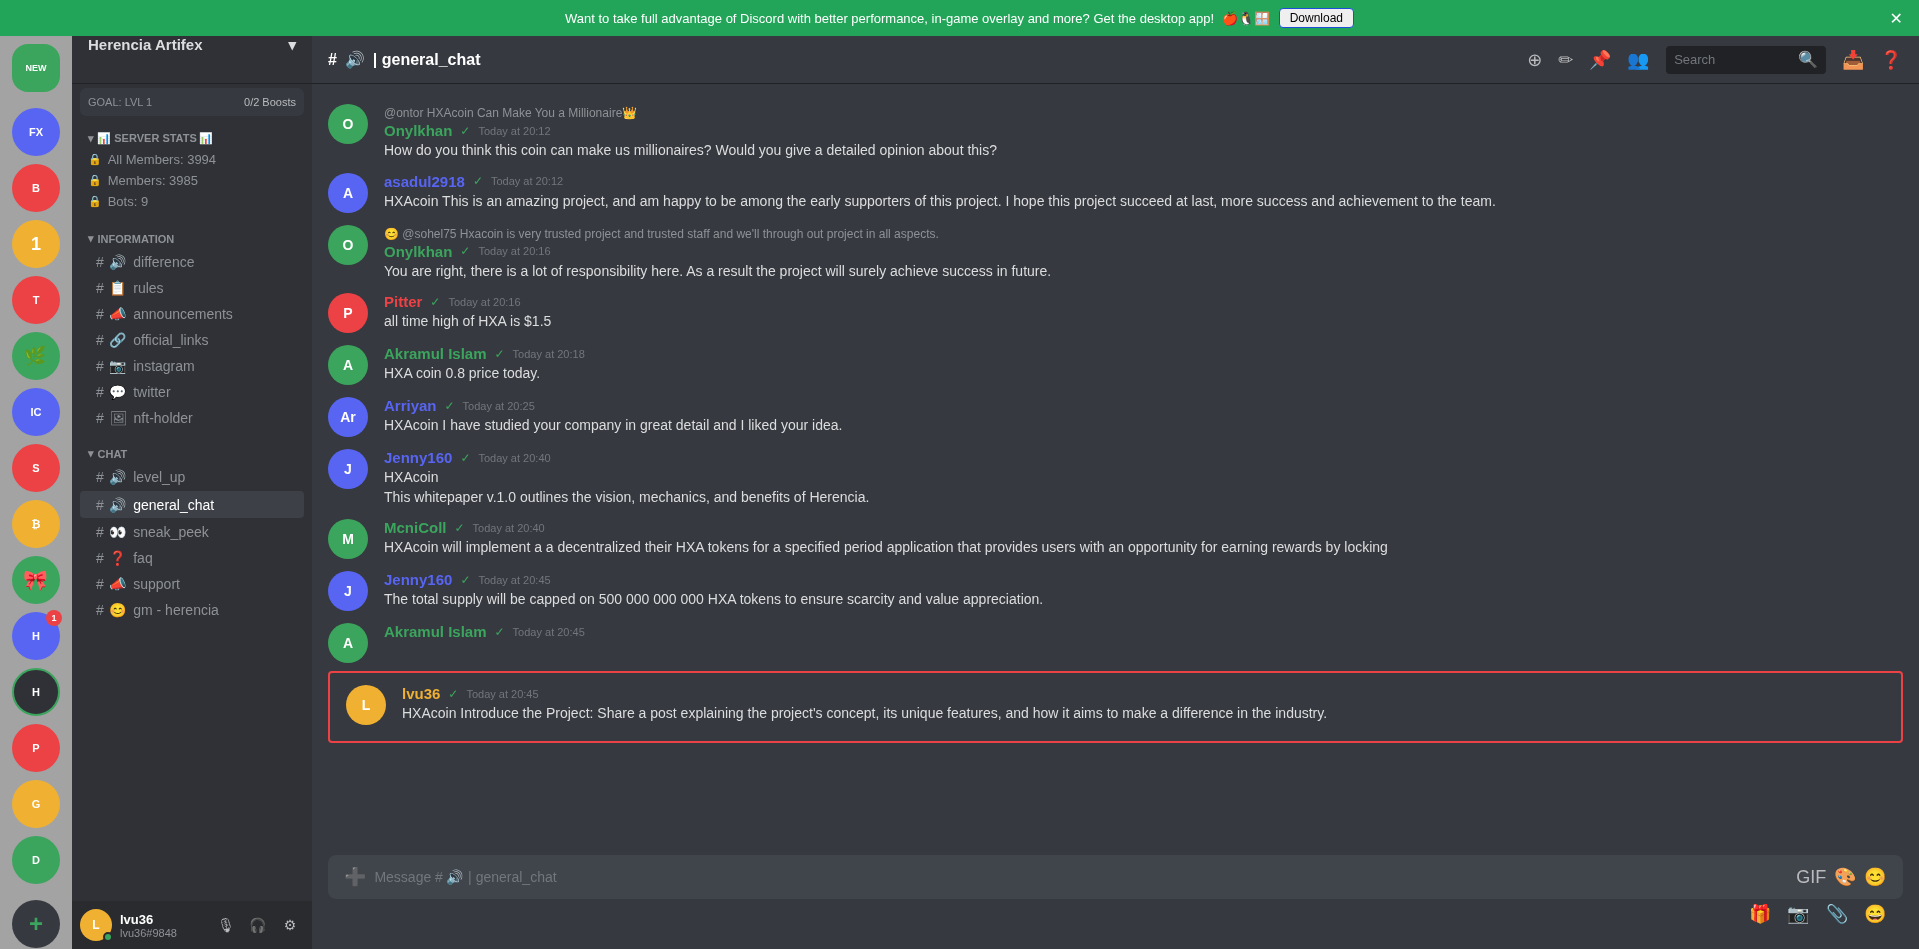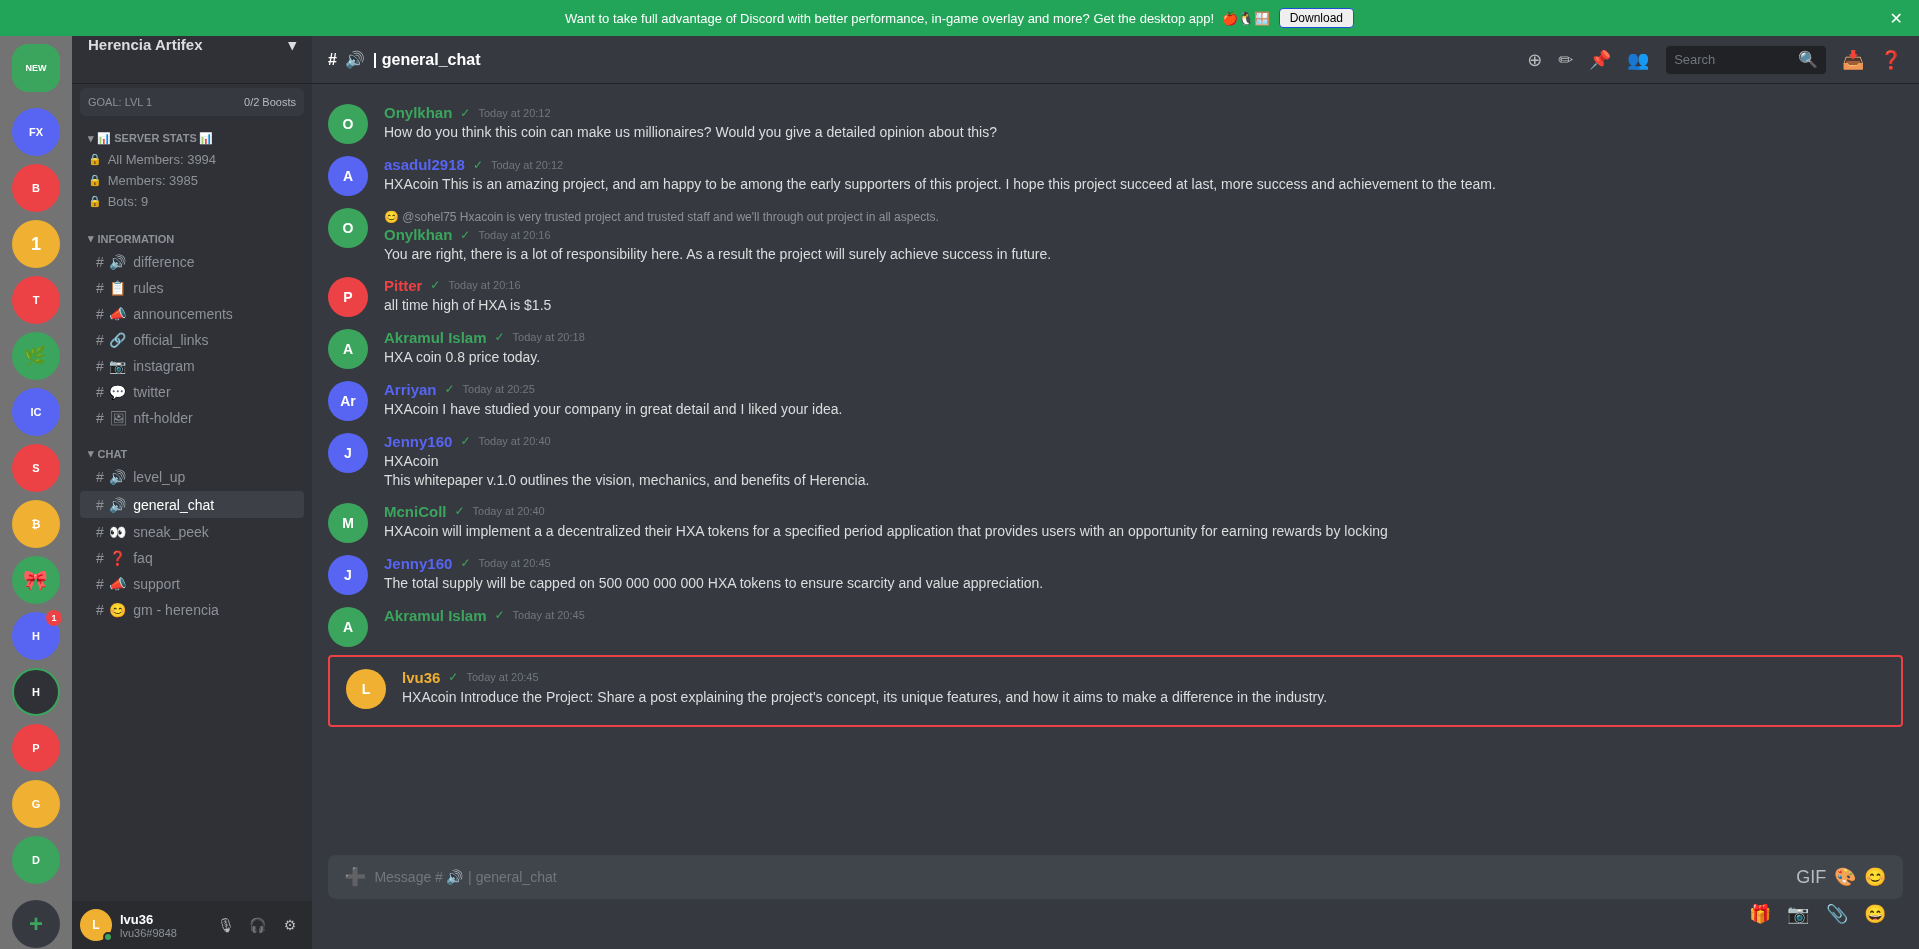--- a/index.html
+++ b/index.html
@@ -35,21 +35,21 @@
     
     #main-layout {
       display: flex;
       flex: 1;
       overflow: hidden;
     }
 
     
     #server-icons {
       width: 72px;
-      background: #737373;
+      background: #a3a3a3;
       display: flex;
       flex-direction: column;
       align-items: center;
       padding: 8px 0;
       gap: 8px;
       overflow-y: auto;
       flex-shrink: 0;
     }
     .server-icon {
       width: 48px;
@@ -535,20 +535,21 @@
         <div class="header-icon-btn">📥</div>
         <div class="header-icon-btn">❓</div>
       </div>
     </div>
 
     <div id="messages-area">
 
       <div class="message-group">
         <div class="message-avatar" style="background:#3ba55d">O</div>
         <div class="message-content">
+          <div class="quoted-text">@ontor HXAcoin Can Make You a Millionaire👑</div>
           <div class="message-header">
             <span class="message-author" style="color:#3ba55d">Onylkhan</span>
             <span class="message-verify">✓</span>
             <span class="message-timestamp">Today at 20:12</span>
           </div>
           <div class="message-text">How do you think this coin can make us millionaires? Would you give a detailed opinion about this?</div>
         </div>
       </div>
 
       <div class="message-group">

